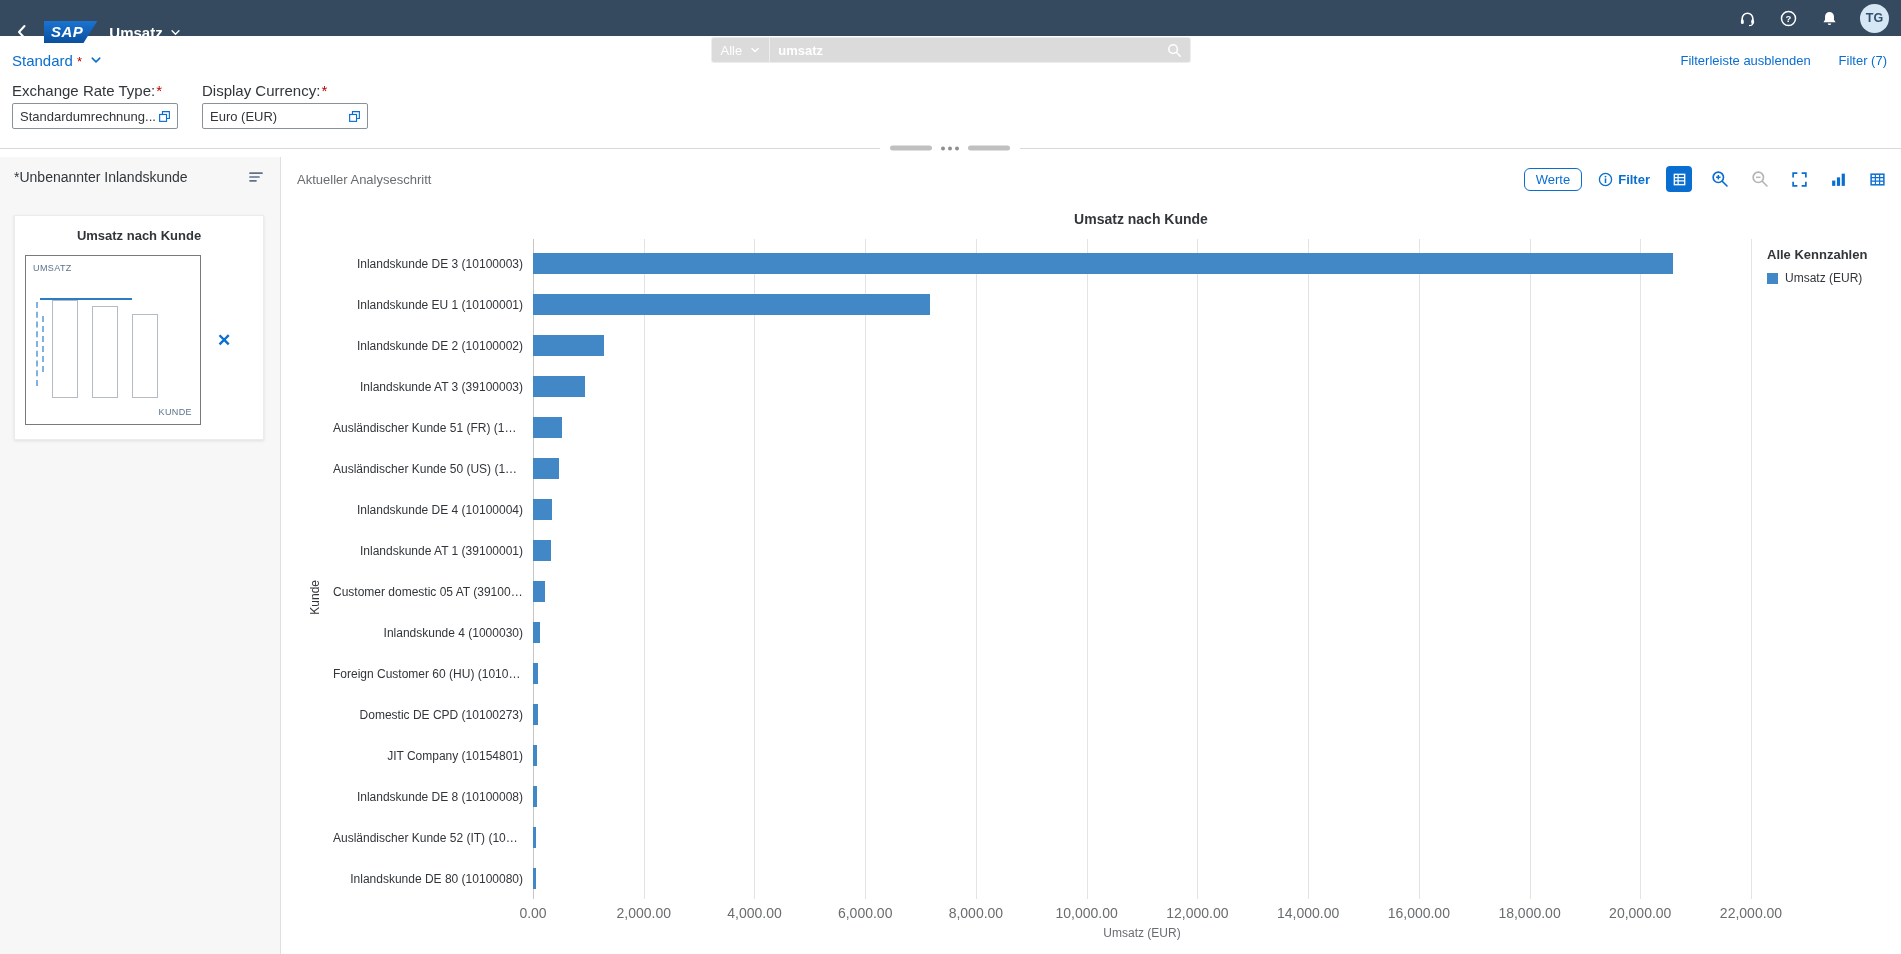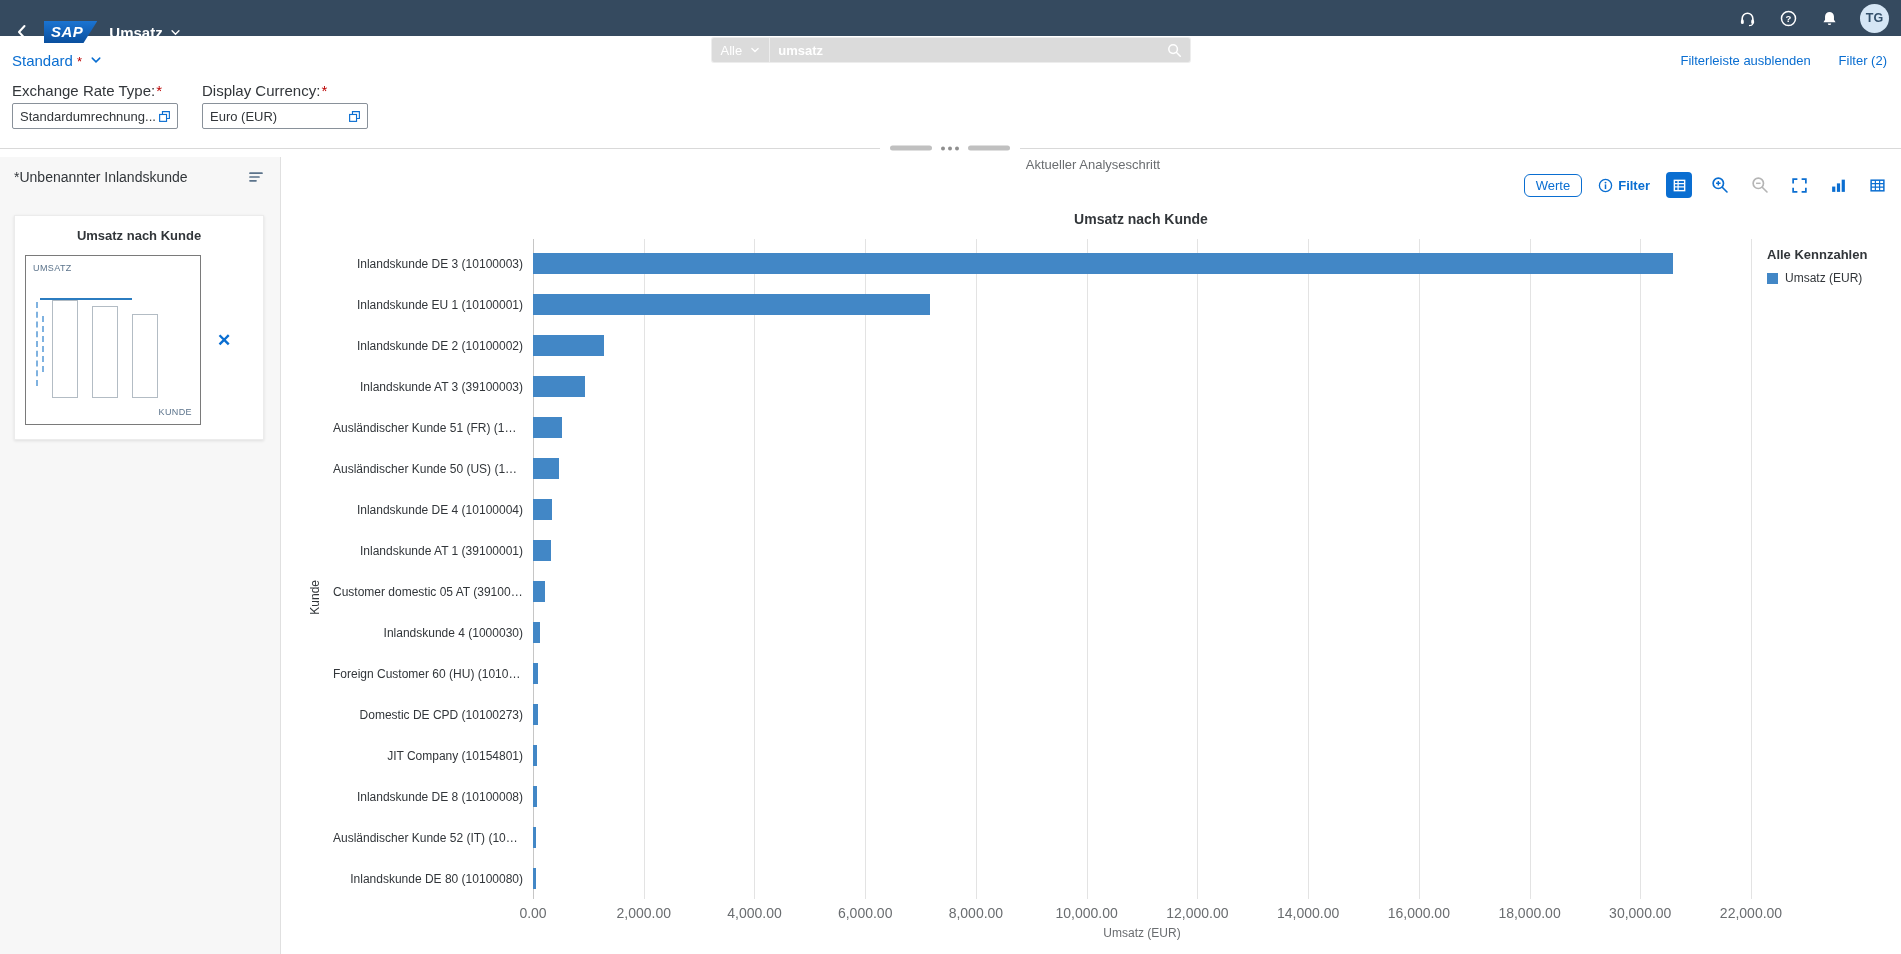--- a/index.html
+++ b/index.html
@@ -57,21 +57,21 @@
   .sk-dash.d1 { left:10px; top:46px; height:84px; }
   .sk-dash.d2 { left:16px; top:60px; height:56px; }
   .sk-col { position:absolute; bottom:26px; border:1px solid #b3bcc4; background:#fff; }
   .sk-col.c1 { left:26px; width:26px; height:98px; }
   .sk-col.c2 { left:66px; width:26px; height:92px; }
   .sk-col.c3 { left:106px; width:26px; height:84px; }
   .card-close { margin-left:16px; background:none; border:none; color:#0a6ed1; font-size:17px; font-weight:bold; cursor:pointer; line-height:1; }
 
   
   .main { flex:1; display:flex; flex-direction:column; padding:0 12px 0 16px; background:#fff; min-width:0; }
-  .main-header { display:flex; align-items:center; height:44px;flex-direction:column; }
+  .main-header { display:flex; align-items:center; height:44px; }
   .step-label { font-size:13px; color:#6a6d70; }
   .main-toolbar { margin-left:auto; display:flex; align-items:center; gap:16px; }
   .btn-werte { border:1px solid #0a6ed1; color:#0a6ed1; background:#fff; border-radius:6px; font-size:13px; padding:3px 11px; cursor:pointer; }
   .btn-filter { display:flex; align-items:center; gap:5px; background:none; border:none; color:#0a6ed1; font-size:13px; cursor:pointer;font-weight:bold; }
   .tool { background:none; border:none; color:#0a6ed1; display:flex; align-items:center; justify-content:center; padding:3px; cursor:pointer; }
   .tool.selected { background:#0a6ed1; color:#fff; border-radius:4px; width:26px; height:26px; }
   .tool.disabled { color:#b5b5b5; cursor:default; }
 
   .chart-title { margin:10px 140px 12px 236px; text-align:center; font-size:14px; font-weight:bold; color:#32363a; }
   .chart-flex { display:flex; flex:1; min-height:0; }
@@ -170,21 +170,21 @@
         <span>Standard</span>
         <span class="dirty">*</span>
         <span class="chev" style="display:flex">
           <svg width="12" height="12" viewBox="0 0 16 16">
               <path d="M3 5.5l5 5 5-5" fill="none" stroke="currentColor" stroke-width="2" stroke-linecap="round"></path>
             </svg>
         </span>
       </button>
       <div class="fb-links">
         <a>Filterleiste ausblenden</a>
-        <a>Filter (2)</a>
+        <a>Filter (7)</a>
       </div>
     </div>
     <div class="fb-fields">
       <div class="fb-field">
         <label><span>Exchange Rate Type:</span><span class="req">*</span></label>
         <div class="fb-input">
           <span class="val">Standardumrechnung...</span>
           <button class="vh-btn">
             <svg width="13" height="13" viewBox="0 0 16 16">
                 <rect x="2" y="5.5" width="8.5" height="8.5" fill="none" stroke="currentColor" stroke-width="1.4"></rect>
@@ -429,21 +429,21 @@
               <span class="xtick" style="left: 0%;">0.00</span>
               <span class="xtick" style="left: 9.09091%;">2,000.00</span>
               <span class="xtick" style="left: 18.1818%;">4,000.00</span>
               <span class="xtick" style="left: 27.2727%;">6,000.00</span>
               <span class="xtick" style="left: 36.3636%;">8,000.00</span>
               <span class="xtick" style="left: 45.4545%;">10,000.00</span>
               <span class="xtick" style="left: 54.5455%;">12,000.00</span>
               <span class="xtick" style="left: 63.6364%;">14,000.00</span>
               <span class="xtick" style="left: 72.7273%;">16,000.00</span>
               <span class="xtick" style="left: 81.8182%;">18,000.00</span>
-              <span class="xtick" style="left: 90.9091%;">30,000.00</span>
+              <span class="xtick" style="left: 90.9091%;">20,000.00</span>
               <span class="xtick" style="left: 100%;">22,000.00</span>
             </div>
           <div class="xlabel">Umsatz (EUR)</div>
         </div>
         <div class="legend">
           <div class="legend-title">Alle Kennzahlen</div>
           <div id="legend-items">
               <div class="legend-item">
                 <span class="swatch" style="background: rgb(66, 135, 198);"></span>
                 <span>Umsatz (EUR)</span>

